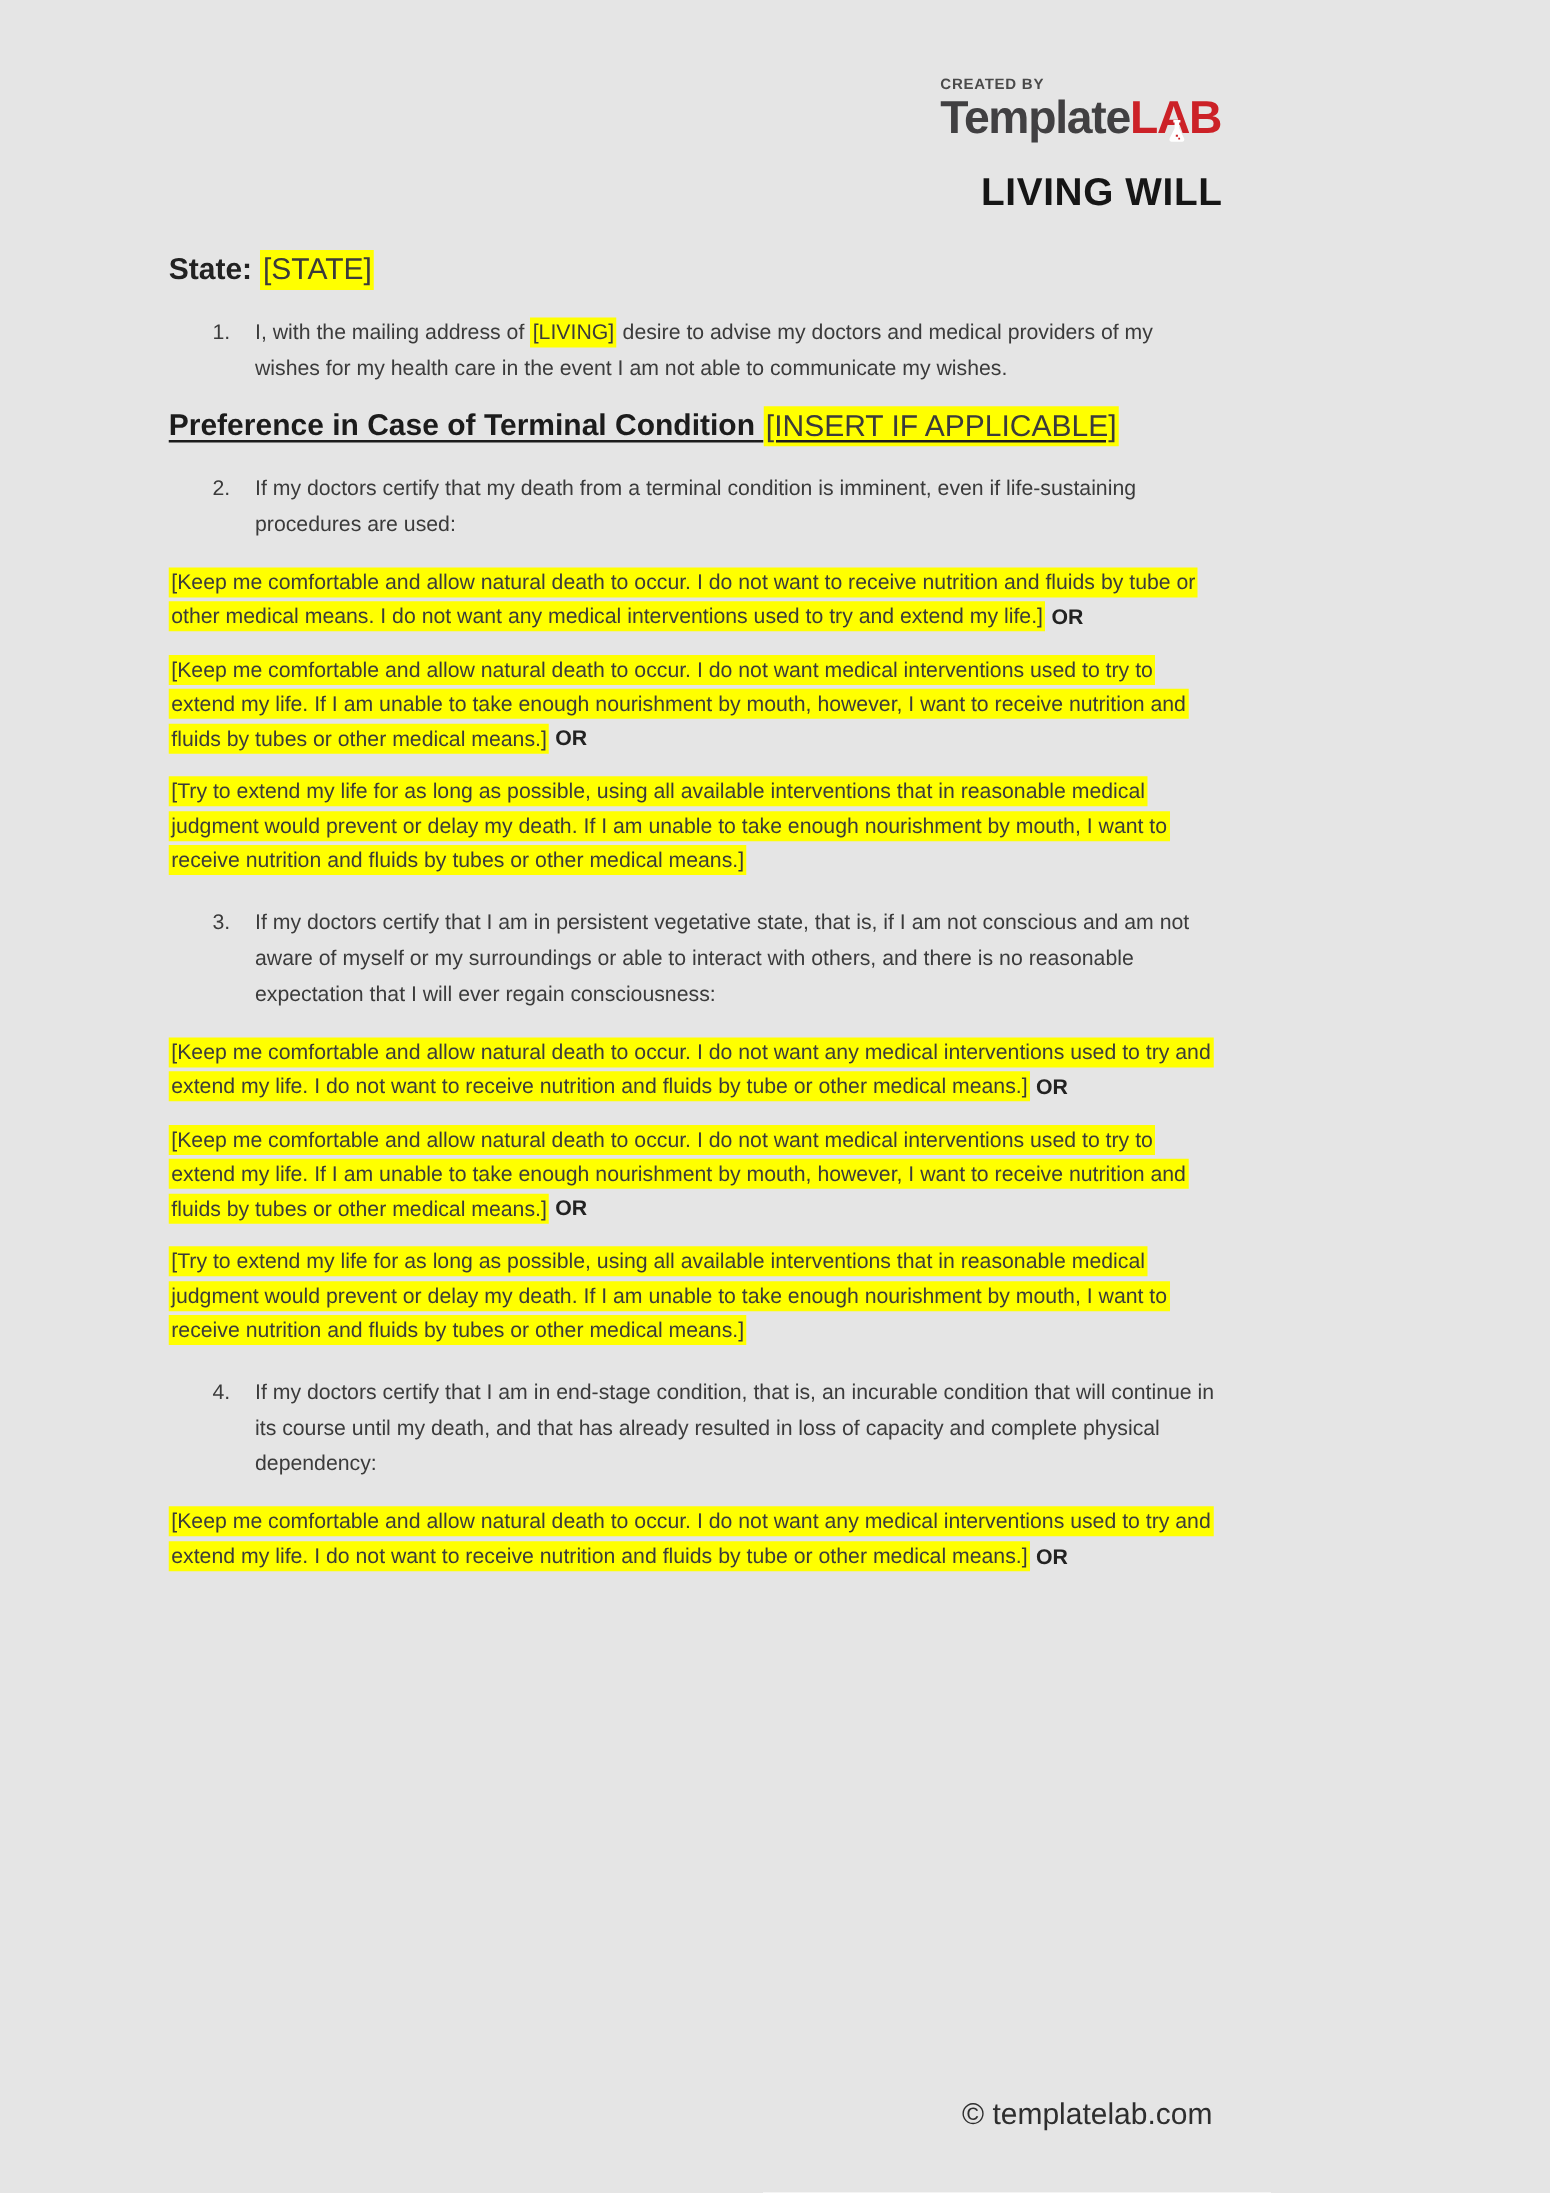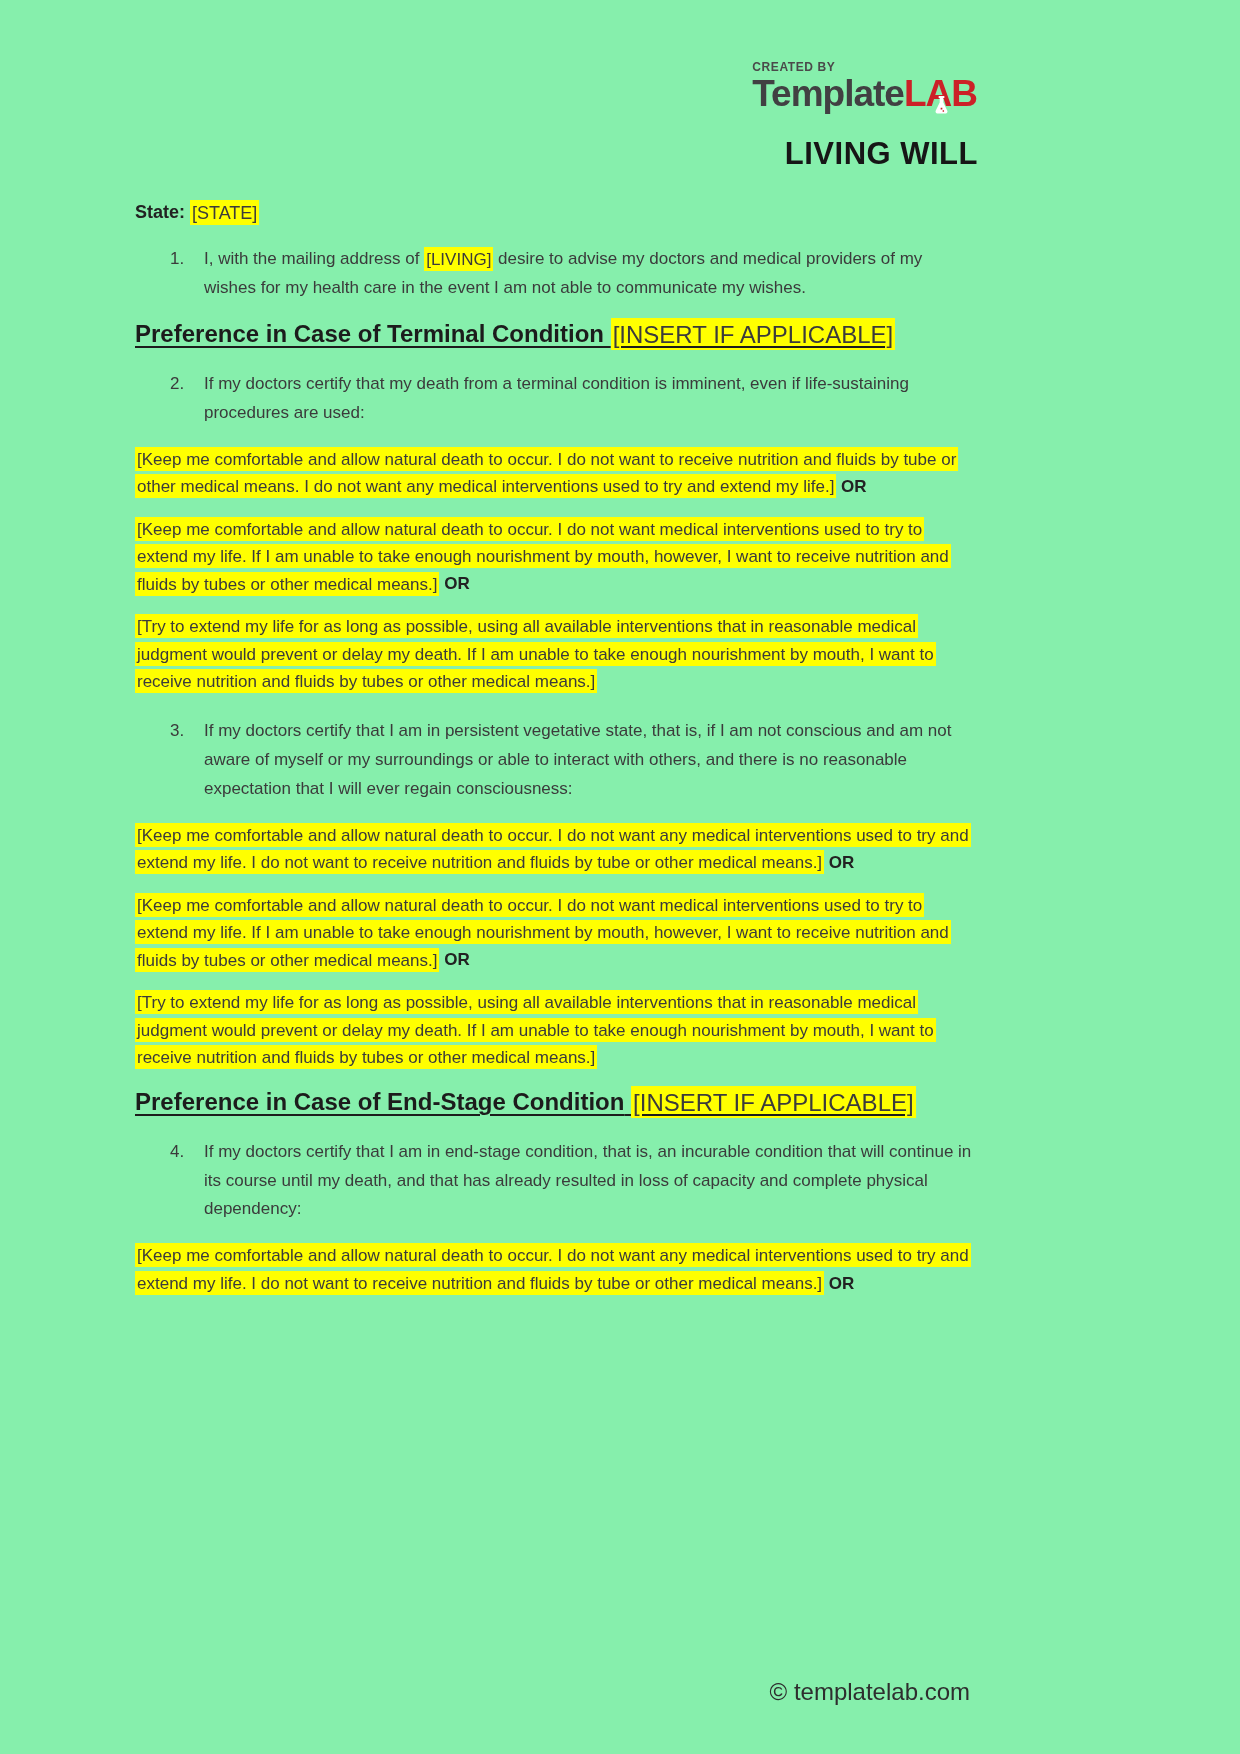--- a/index.html
+++ b/index.html
@@ -4,21 +4,21 @@
 <style>
   html, body {
     margin: 0;
     padding: 0;
     background: #ffffff;
   }
   .page {
     position: relative;
     width: 1240px;
     height: 1754px;
-    background: #86efac;
+    background: #e5e5e5;
     font-family: "Liberation Sans", sans-serif;
     color: #3b3b3b;
     overflow: hidden;
   }
   .content {
     position: absolute;
     left: 135px;
     top: 0;
     width: 843px;
   }
@@ -57,21 +57,21 @@
     margin: 136px 0 0 0;
     text-align: right;
     font-size: 31px;
     letter-spacing: 0.5px;
     color: #161616;
     font-weight: bold;
   }
   
   .state-line {
     margin: 30px 0 0 0;
-    font-size: 18px;
+    font-size: 24px;
   }
   .state-label {
     font-weight: bold;
     color: #222222;
   }
   .hl {
     background: #ffff00;
     padding: 2.5px 2px;
     -webkit-box-decoration-break: clone;
     box-decoration-break: clone;
@@ -181,24 +181,20 @@
     </p>
     <p class="option">
       <span class="hl">[Keep me comfortable and allow natural death to occur. I do not want medical interventions used to try to extend my life. If I am unable to take enough nourishment by mouth, however, I want to receive nutrition and fluids by tubes or other medical means.]</span>
       <span class="or">OR</span>
     </p>
     <p class="option">
       <span class="hl">[Try to extend my life for as long as possible, using all available interventions that in reasonable medical judgment would prevent or delay my death. If I am unable to take enough nourishment by mouth, I want to receive nutrition and fluids by tubes or other medical means.]</span>
       <span class="or"></span>
     </p>
 
-    <h2 class="section-heading">
-      <span>Preference in Case of End-Stage Condition</span>
-      <span class="hl insert-tag">[INSERT IF APPLICABLE]</span>
-    </h2>
 
     <div class="list-item">
       <span class="num">4.</span>
       <div class="item-text">If my doctors certify that I am in end-stage condition, that is, an incurable condition that will continue in its course until my death, and that has already resulted in loss of capacity and complete physical dependency:</div>
     </div>
 
     <p class="option">
       <span class="hl">[Keep me comfortable and allow natural death to occur. I do not want any medical interventions used to try and extend my life. I do not want to receive nutrition and fluids by tube or other medical means.]</span>
       <span class="or">OR</span>
     </p>

